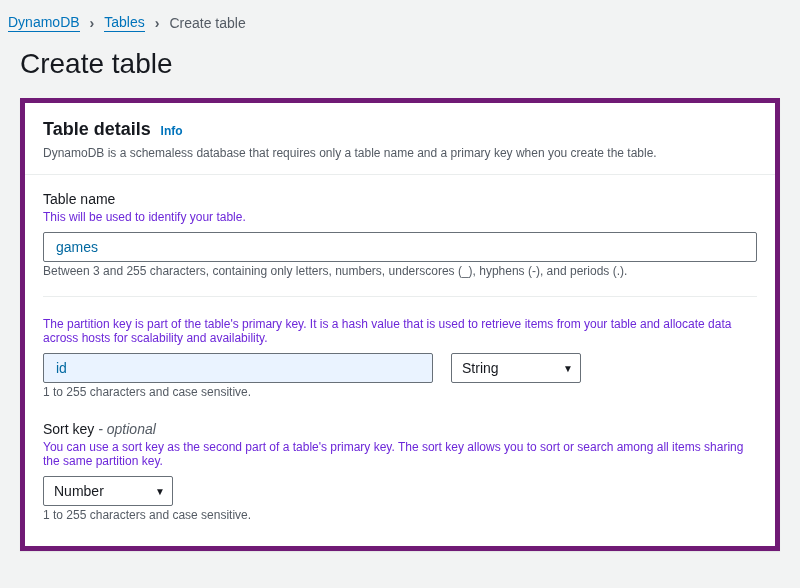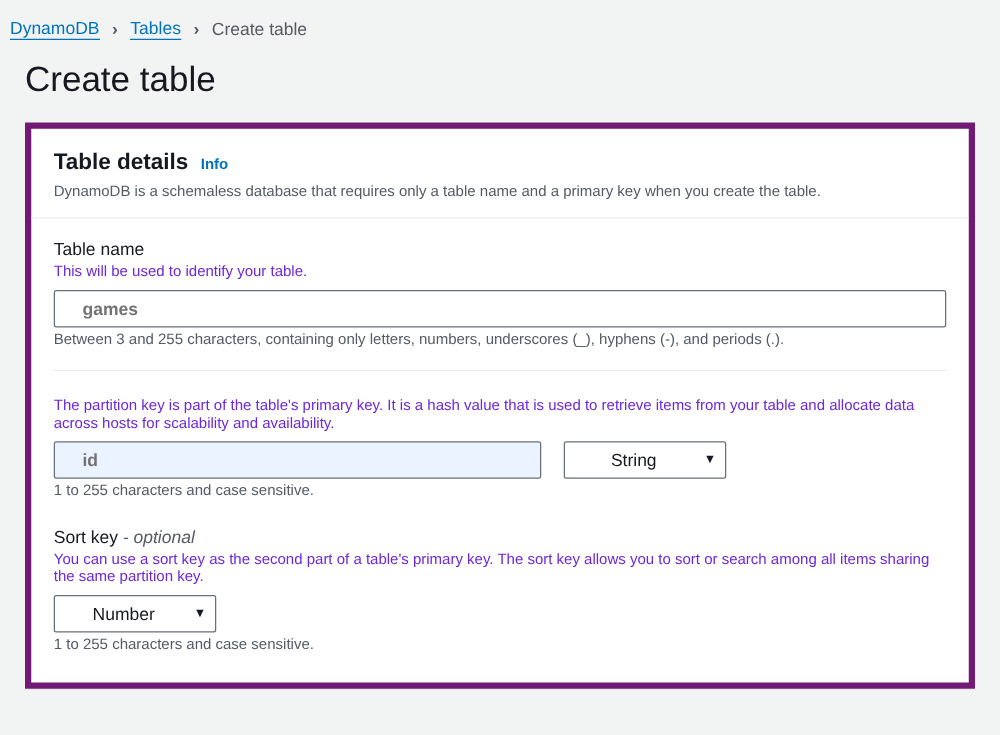--- a/index.html
+++ b/index.html
@@ -77,27 +77,26 @@
   }
   .field-sublabel {
     font-size: 12px;
     color: #6d28d9;
     margin-top: 3px;
   }
   .text-input {
     width: 100%;
     border: 1px solid #687078;
     border-radius: 2px;
-    padding: 6px 22px;
+    padding: 6px 12px;
     font-size: 14px;
     font-family: inherit;
     margin-top: 8px;
     background: #fff;
-    color: #737373;
-    font-weight: bold;
+    color: #0369a1;
   }
   .text-input.half {
     width: 390px;
     display: inline-block;
     vertical-align: middle;
   }
   .text-input.highlight {
     background: #eaf3ff;
   }
   .constraint {
@@ -125,21 +124,20 @@
     width: 100%;
     border: 1px solid #687078;
     border-radius: 2px;
     padding: 6px 28px 6px 10px;
     font-size: 14px;
     font-family: inherit;
     background: #fff;
     appearance: none;
     -webkit-appearance: none;
     color: #16191f;
-    text-align: center;
   }
   .select-wrap .caret {
     position: absolute;
     right: 8px;
     top: 50%;
     transform: translateY(-50%);
     pointer-events: none;
     font-size: 10px;
     color: #16191f;
   }

